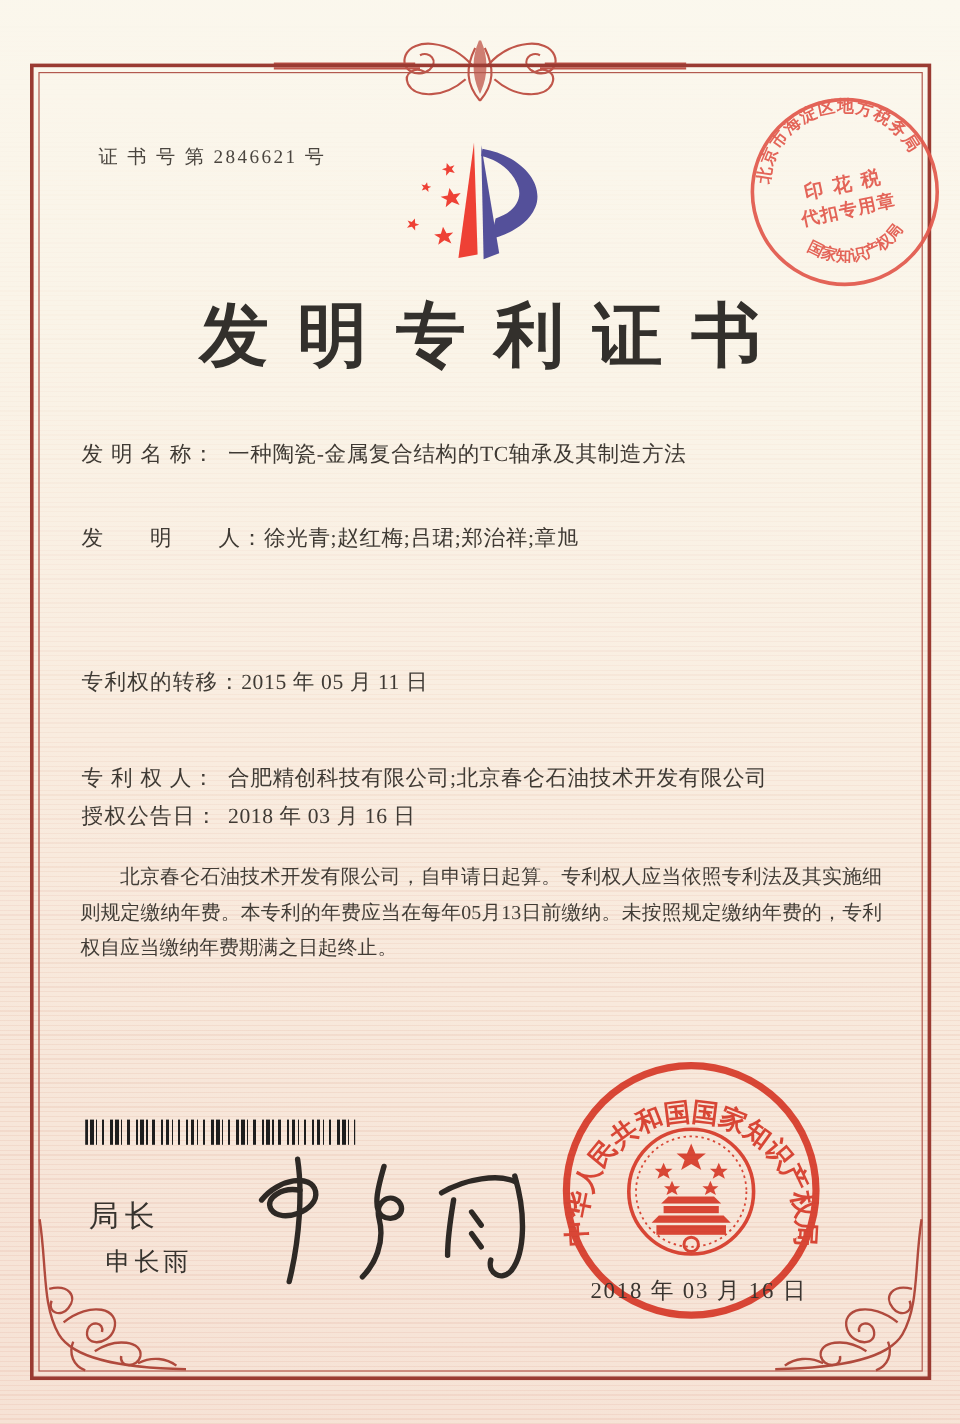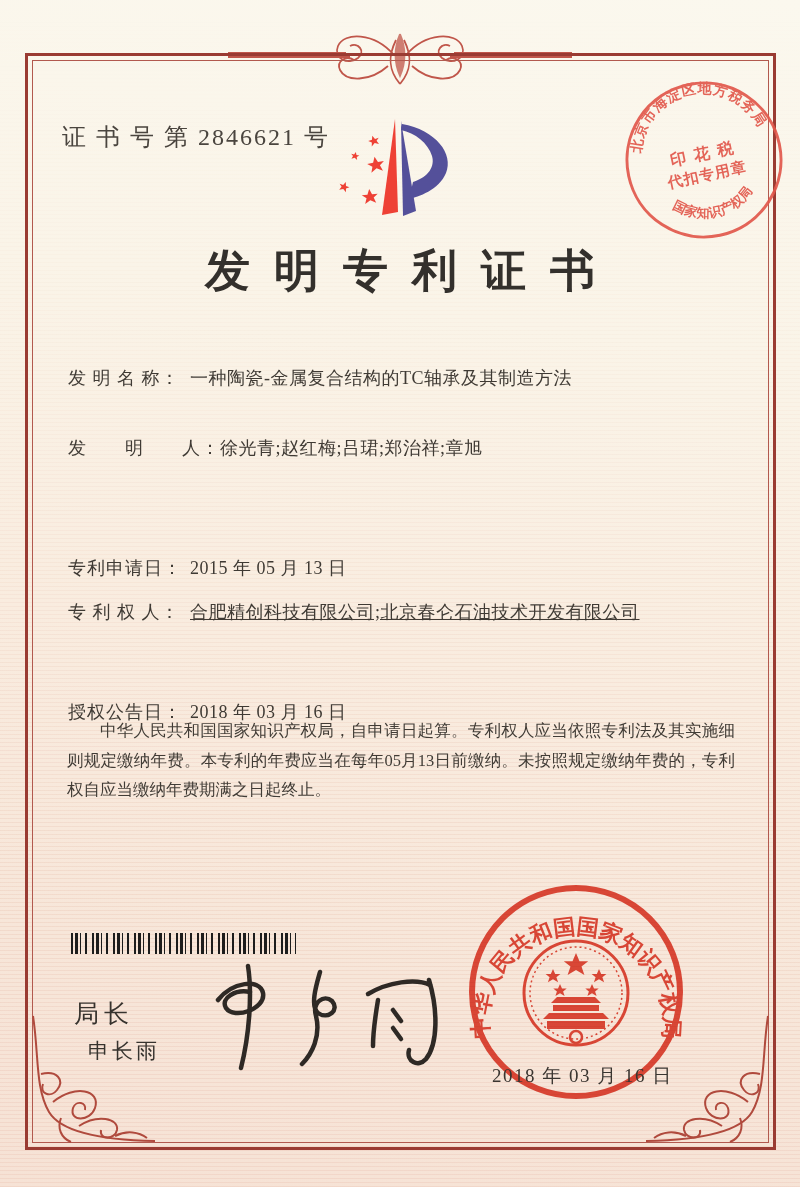--- a/index.html
+++ b/index.html
@@ -10,35 +10,35 @@
   }
   .texture {
     position:absolute; inset:0; pointer-events:none;
     background: repeating-linear-gradient(0deg, rgba(206,116,88,0.10) 0 1px, transparent 1px 4px);
     -webkit-mask-image: linear-gradient(180deg, transparent 0%, rgba(0,0,0,.4) 38%, #000 72%);
             mask-image: linear-gradient(180deg, transparent 0%, rgba(0,0,0,.4) 38%, #000 72%);
   }
   .frame { position:absolute; left:25px; top:53px; right:24px; bottom:37px; border:3px solid #9a3b32; }
   .frame-inner { position:absolute; inset:4px; border:1px solid #b2594e; }
 
-  .cert-no { position:absolute; left:62px; top:121px; font-size:24px; letter-spacing:2px; color:#4a453f; }
+  .cert-no { position:absolute; left:82px; top:121px; font-size:16px; letter-spacing:2px; color:#4a453f; }
 
   .logo { position:absolute; left:330px; top:84px; width:150px; height:148px; }
 
   .title {
     position:absolute; top:241px; left:0; width:100%; text-align:center;
-    font-size:45px; font-weight:700; letter-spacing:24px; padding-left:24px; box-sizing:border-box;
+    font-size:58px; font-weight:700; letter-spacing:24px; padding-left:24px; box-sizing:border-box;
     color:#33302c;
   }
 
   .field { position:absolute; left:68px; font-size:18px; color:#3f3a34; white-space:nowrap; }
   .field .lab { display:inline-block; min-width:122px; letter-spacing:1px; }
   .field .val { letter-spacing:0.5px; }
   .f0 { top:366px; } .f1 { top:436px; } .f2 { top:496px; }
-  .f3 { top:556px; } .f4 { top:600px;text-decoration:underline; } .f5 { top:700px; }
+  .f3 { top:556px; } .f4 { top:636px; } .f5 { top:668px; }
 
   .body-text { position:absolute; left:67px; top:716px; width:668px; font-size:16.5px; line-height:29.5px; text-align:justify; color:#413c36; }
   .body-text p { margin:0; text-indent:2em; }
 
   .barcode {
     position:absolute; left:71px; top:933px; width:225px; height:21px;
     background:
       repeating-linear-gradient(90deg, #1d1d1d 0 2px, transparent 2px 4px, #1d1d1d 4px 7px, transparent 7px 9px, #1d1d1d 9px 10px, transparent 10px 14px, #1d1d1d 14px 16px, transparent 16px 21px);
   }
 
@@ -143,31 +143,31 @@
 
   <div class="title">发明专利证书</div>
 
   <div class="field f0">
     <span class="lab">发 明 名 称：</span><span class="val">一种陶瓷-金属复合结构的TC轴承及其制造方法</span>
   </div>
   <div class="field f1">
     <span class="lab">发　　明　　人：</span><span class="val">徐光青;赵红梅;吕珺;郑治祥;章旭</span>
   </div>
   <div class="field f3">
-    <span class="lab">专利申请日：</span><span class="val">2015 年 05 月 13 日</span>
+    <span class="lab">专利权的转移：</span><span class="val">2015 年 05 月 11 日</span>
   </div>
   <div class="field f4">
     <span class="lab">专 利 权 人：</span><span class="val">合肥精创科技有限公司;北京春仑石油技术开发有限公司</span>
   </div>
   <div class="field f5">
     <span class="lab">授权公告日：</span><span class="val">2018 年 03 月 16 日</span>
   </div>
 
   <div class="body-text">
-    <p>中华人民共和国国家知识产权局，自申请日起算。专利权人应当依照专利法及其实施细则规定缴纳年费。本专利的年费应当在每年05月13日前缴纳。未按照规定缴纳年费的，专利权自应当缴纳年费期满之日起终止。</p>
+    <p>北京春仑石油技术开发有限公司，自申请日起算。专利权人应当依照专利法及其实施细则规定缴纳年费。本专利的年费应当在每年05月13日前缴纳。未按照规定缴纳年费的，专利权自应当缴纳年费期满之日起终止。</p>
   </div>
 
   <div class="barcode"></div>
 
   <svg class="office-seal" viewBox="0 0 230 230">
     <g fill="#df4434">
       <circle cx="115" cy="115" r="104" fill="none" stroke="#df4434" stroke-width="6"></circle>
       <defs>
         <path id="offRing" d="M30,168 A88,88 0 1 1 200,168"></path>
       </defs>

